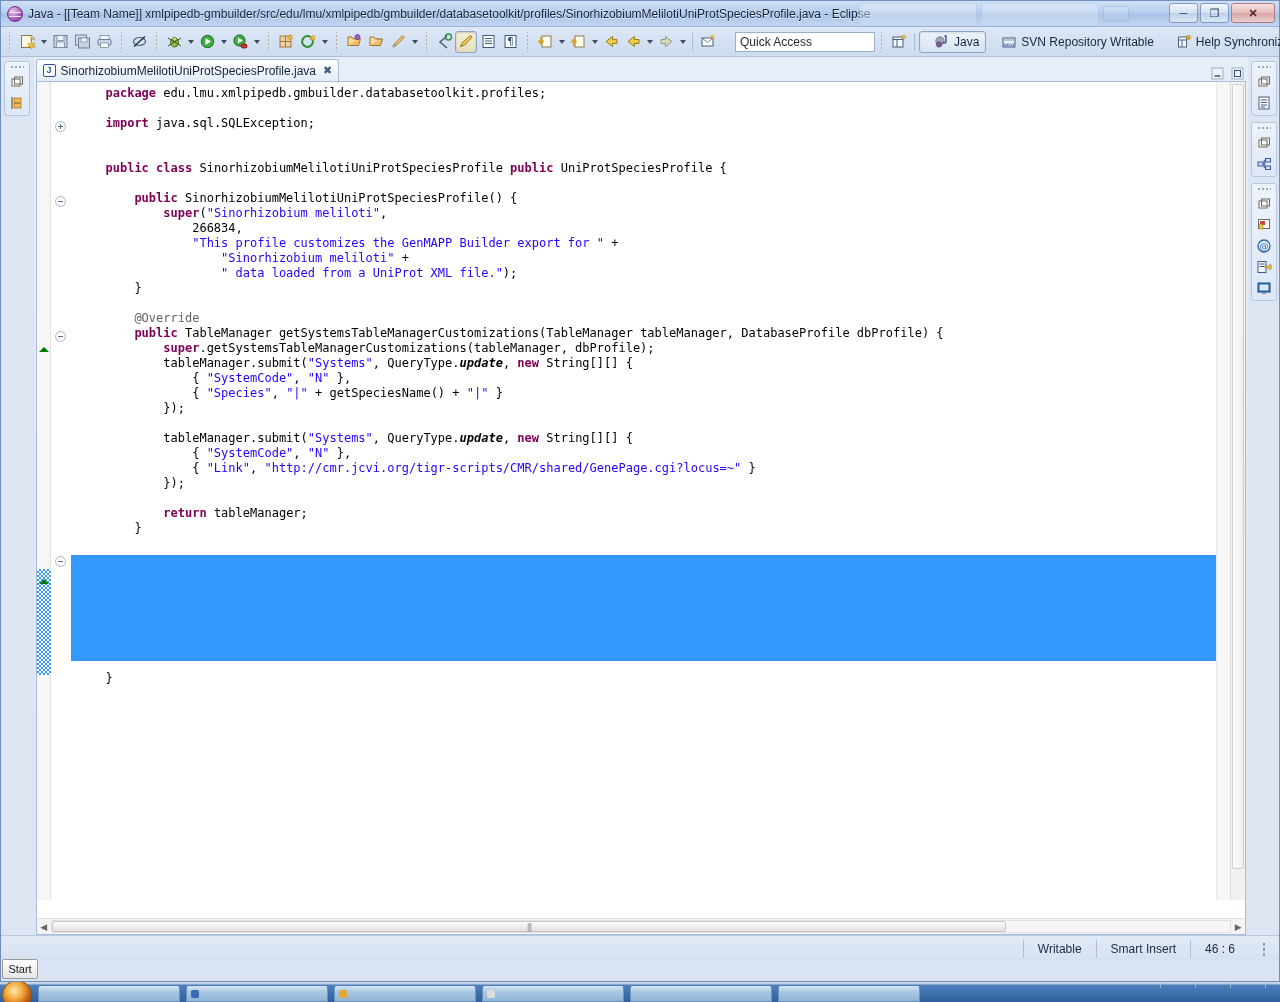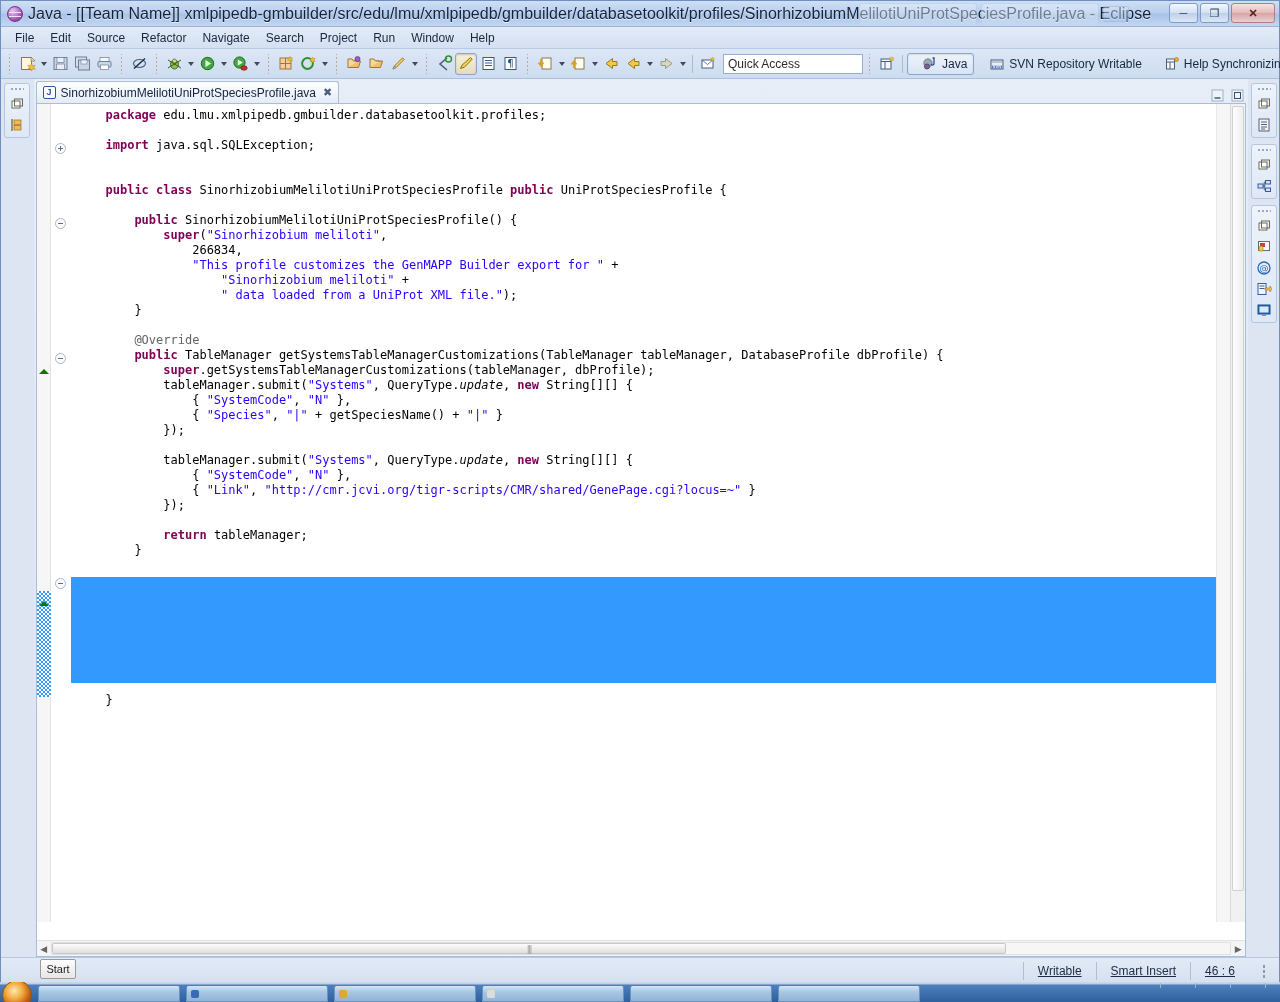--- a/index.html
+++ b/index.html
@@ -39,21 +39,21 @@
   }
   .title-icon::before {
     content:""; position:absolute; left:1px; right:1px; top:5px; height:1px;
     background:#f2e4f6;
   }
   .title-icon::after {
     content:""; position:absolute; left:1px; right:1px; top:9px; height:1px;
     background:#f2e4f6;
   }
   .title-text {
-    font-size: 16px; color: #12223a;
+    font-size: 12px; color: #12223a;
     white-space: nowrap;
     text-shadow: 0 1px 0 rgba(255,255,255,.7);
   }
   .ghost-tabs {
     position:absolute; right:150px; top:2px; height:22px; width:270px;
     display:flex; gap:4px; opacity:.45;
   }
   .ghost-tab {
     flex:1; border-radius:3px 3px 0 0;
     background:linear-gradient(180deg,#eaf2fc,#cddcf0);
@@ -120,21 +120,21 @@
   .tb-arrow {
     width: 11px; height: 22px; flex:0 0 auto;
     display:flex; align-items:center; justify-content:center;
   }
   .tb-arrow i {
     display:block; width:0; height:0;
     border-left:3.5px solid transparent; border-right:3.5px solid transparent;
     border-top:4px solid #3c4b60;
   }
   .quick-access {
-    width: 140px; height: 20px; margin-left: 4px;
+    width: 140px; height: 20px; margin-left: 16px;
     background: #fff; border:1px solid #98b0cd;
     font-size: 12px; color:#2b2b2b; padding: 1px 4px;
     line-height: 16px;
     flex:0 0 auto;
   }
   .persp-btn {
     height: 22px; display:flex; align-items:center; gap:4px;
     padding: 1px 6px 1px 14px; font-size:12px; color:#16273f;
     border:1px solid transparent; border-radius:3px; flex:0 0 auto;
     white-space:nowrap;
@@ -231,21 +231,21 @@
   
   pre.code {
     margin:0; padding: 4px 0 0 6px;
     font-family: "DejaVu Sans Mono", monospace;
     font-size: 12px; line-height: 15px;
     color: #000; white-space: pre;
   }
   .kw   { color:#7f0055; font-weight:bold; }
   .str  { color:#2a00ff; }
   .ann  { color:#646464; }
-  .ital { font-style: italic; }
+  .ital { font-style: italic; font-weight: bold; }
 
   .sel-block {
     position:absolute; left:0; right:0;
     background:#3399ff;
   }
   .sel-text { color:#ffffff; }
   .sel-text .kw { color:#ffffff; font-weight:bold; }
   .sel-text .str { color:#ffffff; }
   .sel-text .ann { color:#ffffff; }
 
@@ -287,21 +287,21 @@
     border:1px solid #c8c8c8; border-radius:2px;
     display:flex; align-items:center; justify-content:center;
   }
   .hs-grip { font-size:9px; color:#9a9a9a; letter-spacing:-1px; }
 
   
   .statusbar {
     height: 26px; display:flex; align-items:center;
     background: linear-gradient(180deg,#e2eaf6,#d5e0f0);
     border-top:1px solid #b8c8e0;
-    font-size: 12px; color:#1a2b44;text-decoration:underline;
+    font-size: 12px; color:#1a2b44;
   }
   .sb-spacer { flex:1 1 auto; }
   .sb-cell {
     padding: 0 14px; height:18px; line-height:18px;
     border-left:1px solid #aebed6;
   }
   .sb-grip {
     width: 14px; height: 16px; margin:0 8px;
     background-image: radial-gradient(#8b9ab1 42%, transparent 43%);
     background-size: 4px 5px; background-repeat:repeat-y;
@@ -309,21 +309,20 @@
   }
 
   
   .start-btn {
     position:absolute; left:2px; top:959px;
     width:36px; height:20px;
     background: linear-gradient(180deg,#fdfdfd,#e6e6e6);
     border:1px solid #9a9a9a; border-radius:2px;
     font-size:11px; color:#222; text-align:center; line-height:18px;
     z-index: 20;
-    margin-left: 38px;
   }
 
   
   .taskbar {
     position:absolute; left:0; top:982px; width:1280px; height:20px;
     background: linear-gradient(180deg,#cfd9ea 0%, #bcc9df 12%, #4e81bd 13%, #2f5f9e 100%);
     display:flex; align-items:flex-end;
     overflow:hidden;
   }
   .orb {
@@ -359,32 +358,20 @@
       <div class="ghost-tab"></div>
       <div class="ghost-sq"></div>
     </div>
     <div class="wbtns">
       <div class="wbtn">─</div>
       <div class="wbtn">❐</div>
       <div class="wbtn close">✕</div>
     </div>
   </div>
 
-  <div class="menubar">
-    <div class="menu-item">File</div>
-    <div class="menu-item">Edit</div>
-    <div class="menu-item">Source</div>
-    <div class="menu-item">Refactor</div>
-    <div class="menu-item">Navigate</div>
-    <div class="menu-item">Search</div>
-    <div class="menu-item">Project</div>
-    <div class="menu-item">Run</div>
-    <div class="menu-item">Window</div>
-    <div class="menu-item">Help</div>
-  </div>
 
   <div class="toolbar">
     <div class="tb-grip"></div>
 
     <div class="tb-btn">
       <svg width="17" height="17" viewBox="0 0 17 17">
         <rect x="2.5" y="2.5" width="10" height="12" fill="#fdf6e0" stroke="#8a7a4a"></rect>
         <path d="M12 2 L16 6 L12 6 Z" fill="#f5e48a" stroke="#8a7a4a" stroke-width=".7"></path>
         <path d="M12.5 8.5 l1.3 2.4 2.4-.6-1.6 2 1.6 2-2.4-.6-1.3 2.4-1.3-2.4-2.4.6 1.6-2-1.6-2 2.4.6z" fill="#f2c230" stroke="#a8821a" stroke-width=".5"></path>
       </svg>

